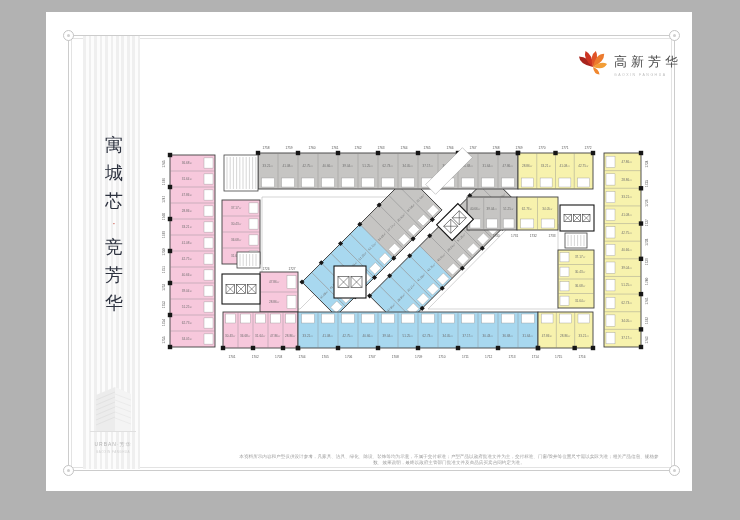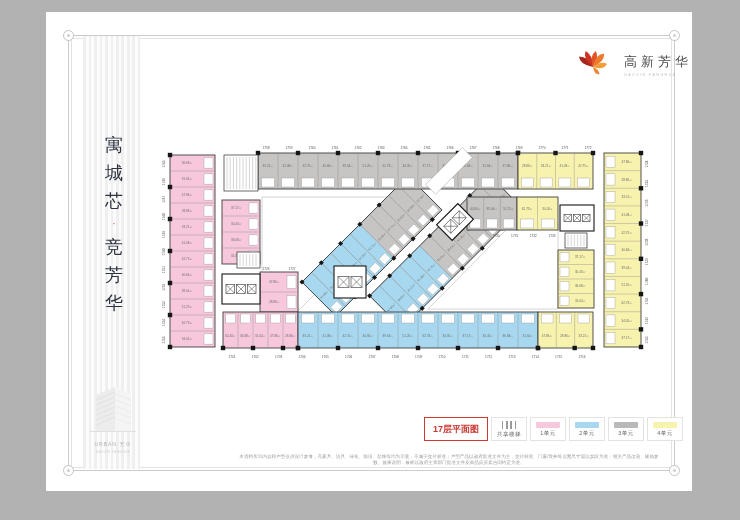--- a/index.html
+++ b/index.html
@@ -11,21 +11,21 @@
   .corner{position:absolute;width:9px;height:9px;background:#fff;border:1px solid #c4c4c4;border-radius:50%;z-index:3;}
   .corner::after{content:"";position:absolute;left:3px;top:3px;width:3px;height:3px;border-radius:50%;background:#cfcfcf;}
   .corner.tl{left:-6px;top:-6px}.corner.tr{right:-6px;top:-6px}
   .corner.bl{left:-6px;bottom:-6px}.corner.br{right:-6px;bottom:-6px}
   .stripes{position:absolute;left:83px;top:36px;width:57px;height:433px;
            background:repeating-linear-gradient(90deg,#efefef 0 2.5px,#fcfcfc 2.5px 5.5px);}
   .slogan{position:absolute;left:101px;top:136px;width:26px;text-align:center;
           font-family:"DejaVu Serif",serif;color:#2e3340;z-index:2;}
   .slogan .ch{display:block;font-size:18px;line-height:1;margin-bottom:10px;}
   .slogan .dot{display:block;font-size:9px;line-height:1;color:#c0392b;margin-bottom:9px;}
-  .logo{position:absolute;left:578px;top:50px;display:flex;align-items:center;gap:16px;z-index:2;}
+  .logo{position:absolute;left:578px;top:50px;display:flex;align-items:center;gap:6px;z-index:2;}
   .logo-name{font-family:"DejaVu Serif",serif;font-size:13px;letter-spacing:4px;color:#4c4c4c;white-space:nowrap;}
   .logo-cap{font-size:3.5px;letter-spacing:1.5px;color:#bdbdbd;margin-top:2px;}
   .bldg{position:absolute;left:84px;top:381px;width:58px;text-align:center;z-index:2;}
   .bldg-l1{font-size:5px;letter-spacing:1px;color:#b3b3b3;margin-top:4px;}
   .bldg-l2{font-size:3px;letter-spacing:0.5px;color:#d0d0d0;margin-top:3px;}
   #plan{position:absolute;left:0;top:0;z-index:1;}
   #plan text{font-family:"Liberation Sans",sans-serif;}
   .legend{position:absolute;left:424px;top:417px;display:flex;align-items:stretch;gap:3px;height:24px;z-index:2;}
   .legend-title{width:62px;border:1px solid #cf3a30;background:#fff;color:#c93730;font-size:9px;font-weight:bold;
                 display:flex;align-items:center;justify-content:center;white-space:nowrap;}
@@ -625,38 +625,15 @@
         <text font-size="3.2" fill="#555" text-anchor="middle" x="514.6666666666666" y="237">1731</text>
         <text font-size="3.2" fill="#555" text-anchor="middle" x="533.3333333333334" y="237">1732</text>
         <text font-size="3.2" fill="#555" text-anchor="middle" x="552" y="237">1733</text>
       </g>
       <g>
         <text font-size="3.2" fill="#555" text-anchor="middle" x="266" y="270">1726</text>
         <text font-size="3.2" fill="#555" text-anchor="middle" x="292" y="270">1727</text>
       </g>
     </svg>
 
-  <div class="legend" id="legend">
-    <div class="legend-title">17层平面图</div>
-  <div class="legend-cell">
-        <span class="stairs-ico"></span>
-        <div class="legend-label">共享楼梯</div>
-      </div>
-      <div class="legend-cell">
-        <span class="swatch" style="background: rgb(247, 200, 220);"></span>
-        <div class="legend-label">1单元</div>
-      </div>
-      <div class="legend-cell">
-        <span class="swatch" style="background: rgb(168, 216, 239);"></span>
-        <div class="legend-label">2单元</div>
-      </div>
-      <div class="legend-cell">
-        <span class="swatch" style="background: rgb(185, 185, 185);"></span>
-        <div class="legend-label">3单元</div>
-      </div>
-      <div class="legend-cell">
-        <span class="swatch" style="background: rgb(247, 242, 173);"></span>
-        <div class="legend-label">4单元</div>
-      </div>
-    </div>
 
   <div class="disclaimer">本资料所示内容和户型仅供设计参考，凡家具、洁具、绿化、陈设、装饰等均为示意，不属于交付标准；户型产品以政府批准文件为主，交付标准、门窗/管井等位置尺寸需以实际为准；相关产品信息、规格参数、效果说明，最终以政府主管部门批准文件及商品房买卖合同约定为准。</div>
 </div>
 
 </body></html>

